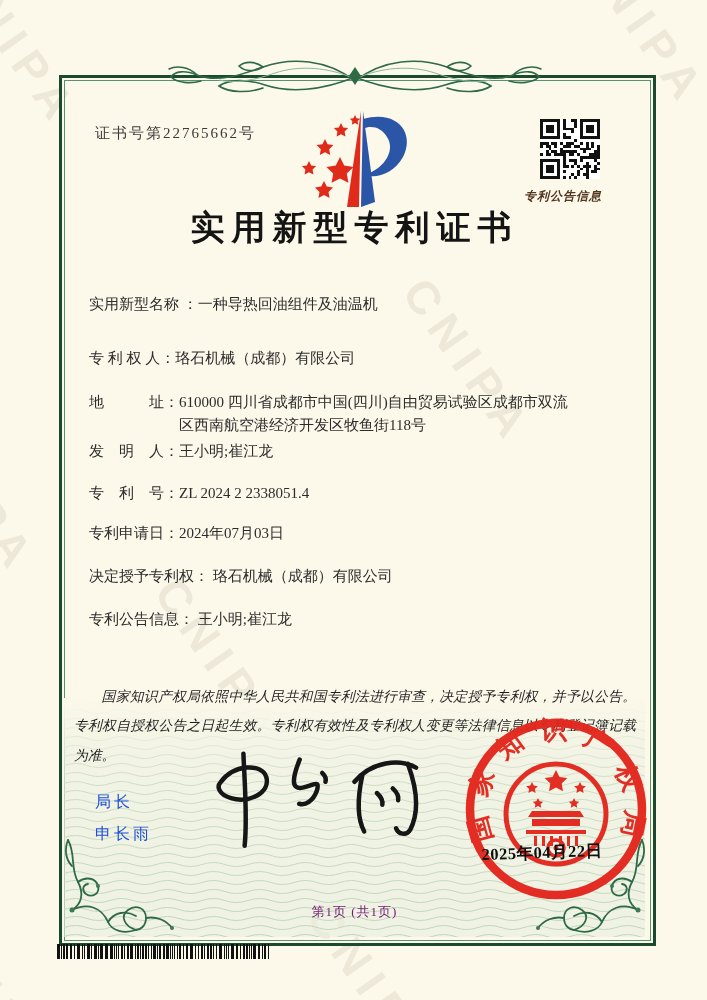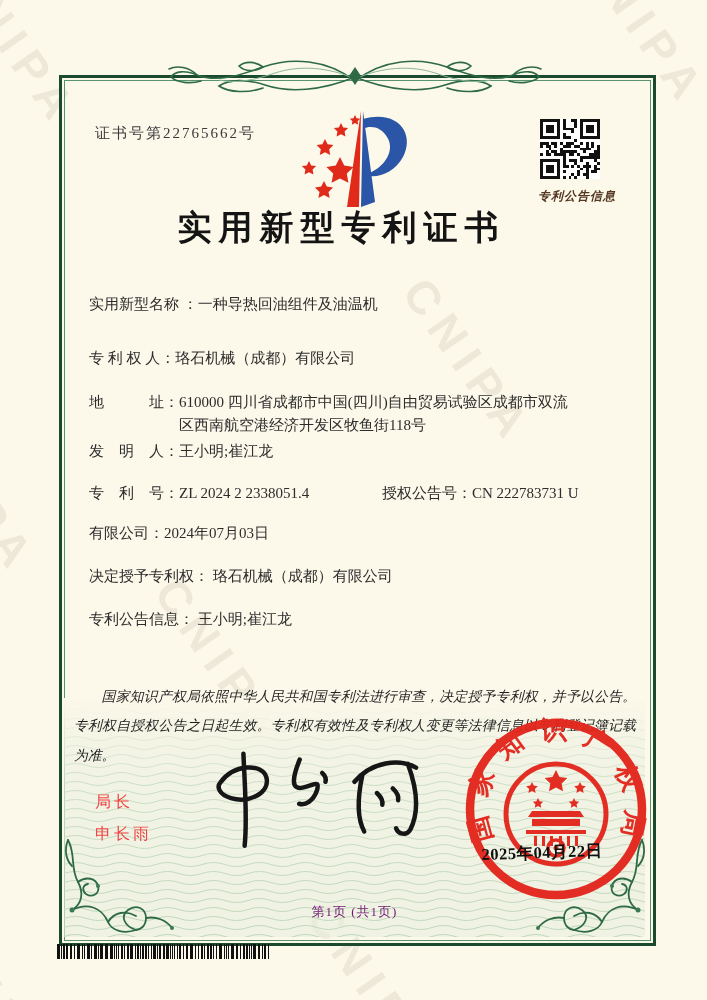--- a/index.html
+++ b/index.html
@@ -24,43 +24,43 @@
     box-shadow:inset 0 0 0 2px #fcf8ea, inset 0 0 0 3px #58936e;
     z-index:2;
   }
   .waves{position:absolute;left:64px;top:698px;width:581px;height:239px;z-index:2;pointer-events:none;}
   .waves svg{display:block;}
   .top-ornament{position:absolute;left:59px;top:53px;width:591px;height:46px;z-index:3;pointer-events:none;}
   .corner{position:absolute;z-index:3;pointer-events:none;}
   
   .cert-no{position:absolute;left:95px;top:124px;font-size:15px;letter-spacing:2px;color:#3b3b3b;z-index:4;}
   .logo{position:absolute;left:291px;top:105px;width:126px;height:110px;z-index:4;}
-  .qr-wrap{position:absolute;left:524px;top:119px;width:92px;text-align:right;z-index:4;}
+  .qr-wrap{position:absolute;left:524px;top:119px;width:92px;text-align:left;z-index:4;}
   .qr-wrap svg{display:block;margin:0 auto;}
   .qr-caption{margin-top:9px;font-size:12px;letter-spacing:1px;color:#53361f;font-style:italic;font-weight:bold;}
   .title{
-    position:absolute;left:46px;top:205px;width:591px;text-align:center;
+    position:absolute;left:59px;top:205px;width:591px;text-align:center;
     font-size:34px;font-weight:bold;letter-spacing:7px;color:#141414;z-index:4;
   }
   
   .row{position:absolute;left:89px;width:530px;font-size:15px;color:#2c2c2c;z-index:4;line-height:1.55;}
   .row .lbl{white-space:pre;}
   .row .val{}
   .row .val-block{display:inline-block;width:398px;vertical-align:top;}
   .col2{position:absolute;left:293px;top:0;white-space:nowrap;}
   .r1{top:293px}.r2{top:347px}.r3{top:391px}.r4{top:440px}
   .r5{top:482px}.r6{top:522px}.r7{top:565px}.r8{top:608px}
   
   .statement{
     position:absolute;left:74px;top:668px;width:562px;z-index:4;
     font-size:13.8px;line-height:2.15;text-indent:2em;color:#1f1f1f;
     font-style:italic;font-weight:500;text-align:justify;
   }
   
-  .officer{position:absolute;left:95px;top:786px;z-index:4;font-family:"Liberation Sans",sans-serif;font-size:16px;color:#ef4444;letter-spacing:3px;line-height:2.0;}
+  .officer{position:absolute;left:95px;top:786px;z-index:4;font-family:"Liberation Sans",sans-serif;font-size:16px;color:#1d4ed8;letter-spacing:3px;line-height:2.0;}
   .signature{position:absolute;left:205px;top:745px;z-index:4;transform:rotate(-2deg);}
   
   .seal{position:absolute;left:460px;top:714px;width:192px;height:192px;z-index:5;opacity:.96;}
   .seal-date{
     position:absolute;left:447px;top:842px;width:190px;text-align:center;z-index:6;
     font-size:16.5px;font-weight:bold;color:#101010;letter-spacing:.5px;transform:rotate(-2deg);
   }
   
   .page-footer{position:absolute;left:59px;top:903px;width:591px;text-align:center;font-size:13px;color:#701a75;z-index:4;letter-spacing:1px;}
   .barcode{position:absolute;left:57px;top:944px;z-index:4;}
@@ -312,24 +312,23 @@
   <span class="lbl">专 利 权 人：</span><span class="val">珞石机械（成都）有限公司</span>
 </div>
 <div class="row r3">
   <span class="lbl">地　　　址：</span><span class="val val-block">610000 四川省成都市中国(四川)自由贸易试验区成都市双流区西南航空港经济开发区牧鱼街118号</span>
 </div>
 <div class="row r4">
   <span class="lbl">发　明　人：</span><span class="val">王小明;崔江龙</span>
 </div>
 <div class="row r5">
   <span class="lbl">专　利　号：</span><span class="val">ZL 2024 2 2338051.4</span>
-  <span class="col2"><span class="lbl">授权公告号：</span><span class="val">CN 222783731 U</span></span>
 </div>
 <div class="row r6">
-  <span class="lbl">有限公司：</span><span class="val">2024年07月03日</span>
+  <span class="lbl">专利申请日：</span><span class="val">2024年07月03日</span>
 </div>
 <div class="row r7">
   <span class="lbl">决定授予专利权：</span>&nbsp;<span class="val">珞石机械（成都）有限公司</span>
 </div>
 <div class="row r8">
   <span class="lbl">专利公告信息：</span>&nbsp;<span class="val">王小明;崔江龙</span>
 </div>
 
 <p class="statement">国家知识产权局依照中华人民共和国专利法进行审查，决定授予专利权，并予以公告。专利权自授权公告之日起生效。专利权有效性及专利权人变更等法律信息以专利登记簿记载为准。</p>
 

